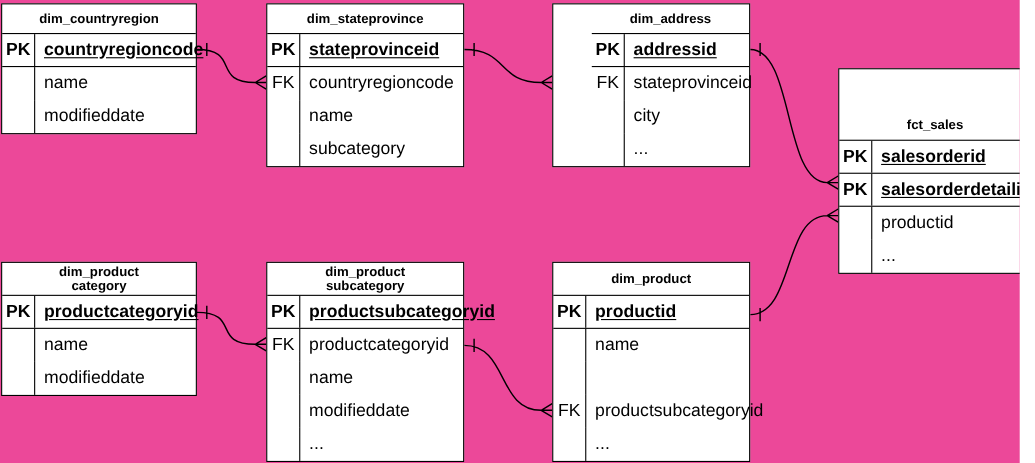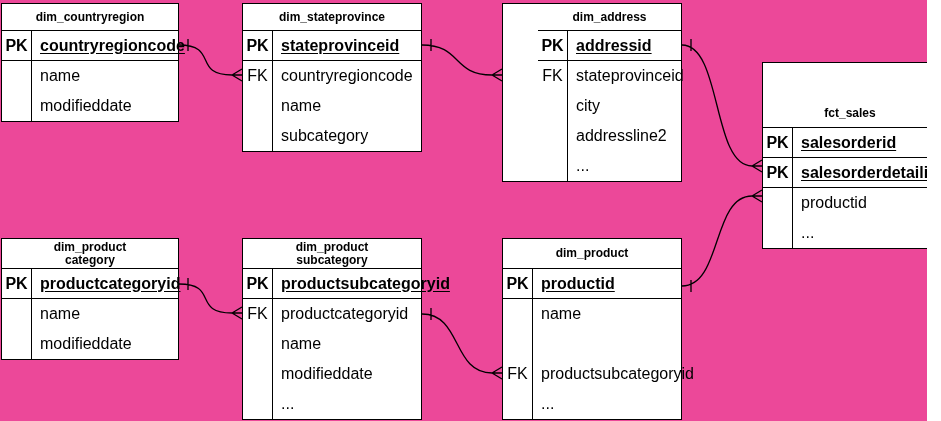--- a/index.html
+++ b/index.html
@@ -138,24 +138,20 @@
         <div class="table-row">
           <div class="key-cell">FK</div>
           <div class="field-cell">stateprovinceid</div>
         </div>
         <div class="table-row">
           <div class="key-cell"></div>
           <div class="field-cell">city</div>
         </div>
         <div class="table-row">
           <div class="key-cell"></div>
-          <div class="field-cell">addressline2</div>
-        </div>
-        <div class="table-row">
-          <div class="key-cell"></div>
           <div class="field-cell">...</div>
         </div>
       </div>
       <div class="db-table" style="left: 762px; top: 62px; width: 176px;">
         <div class="table-title" style="height: 28px; margin-top: 37px;">fct_sales</div>
         <div class="table-row divider">
           <div class="key-cell pk">PK</div>
           <div class="field-cell pk-field">salesorderid</div>
         </div>
         <div class="table-row divider">

